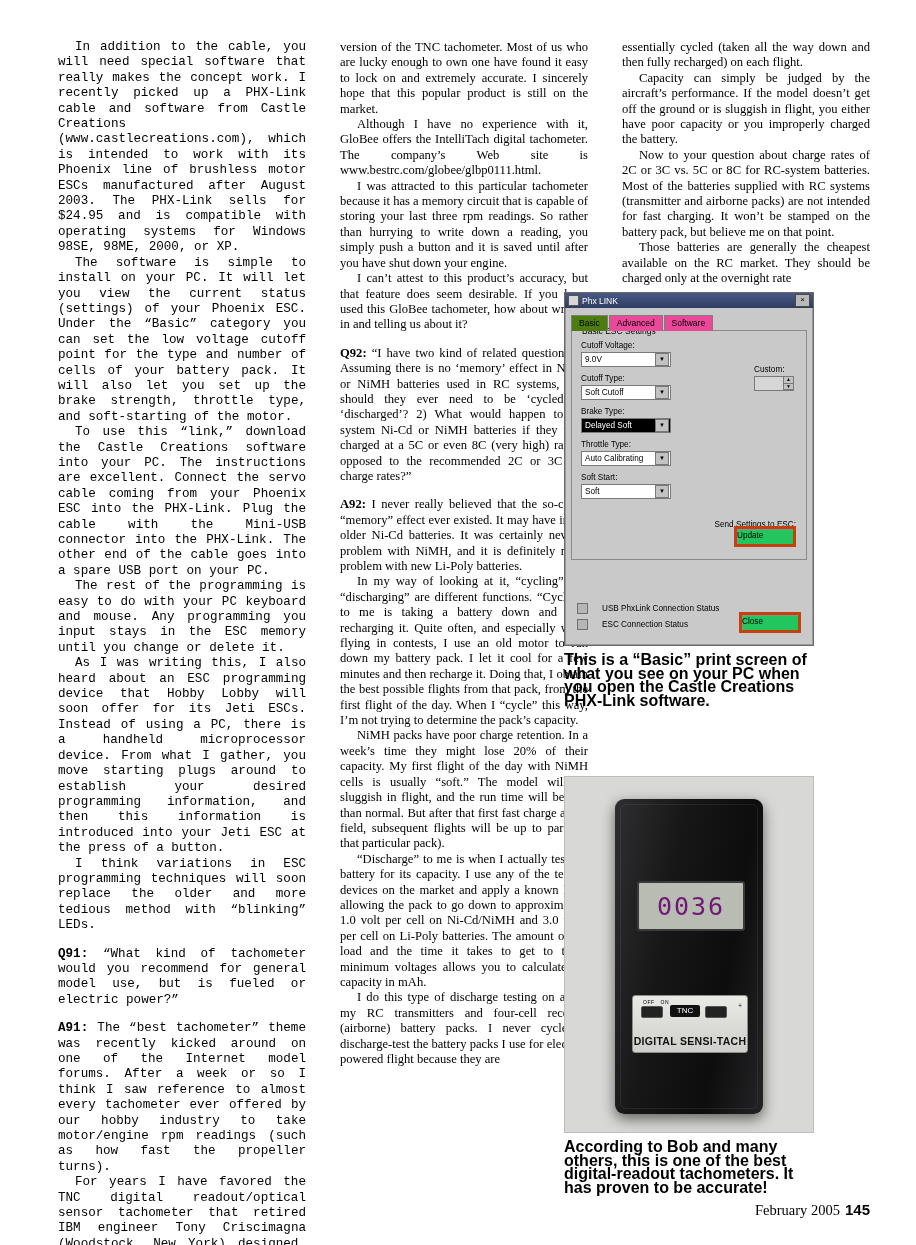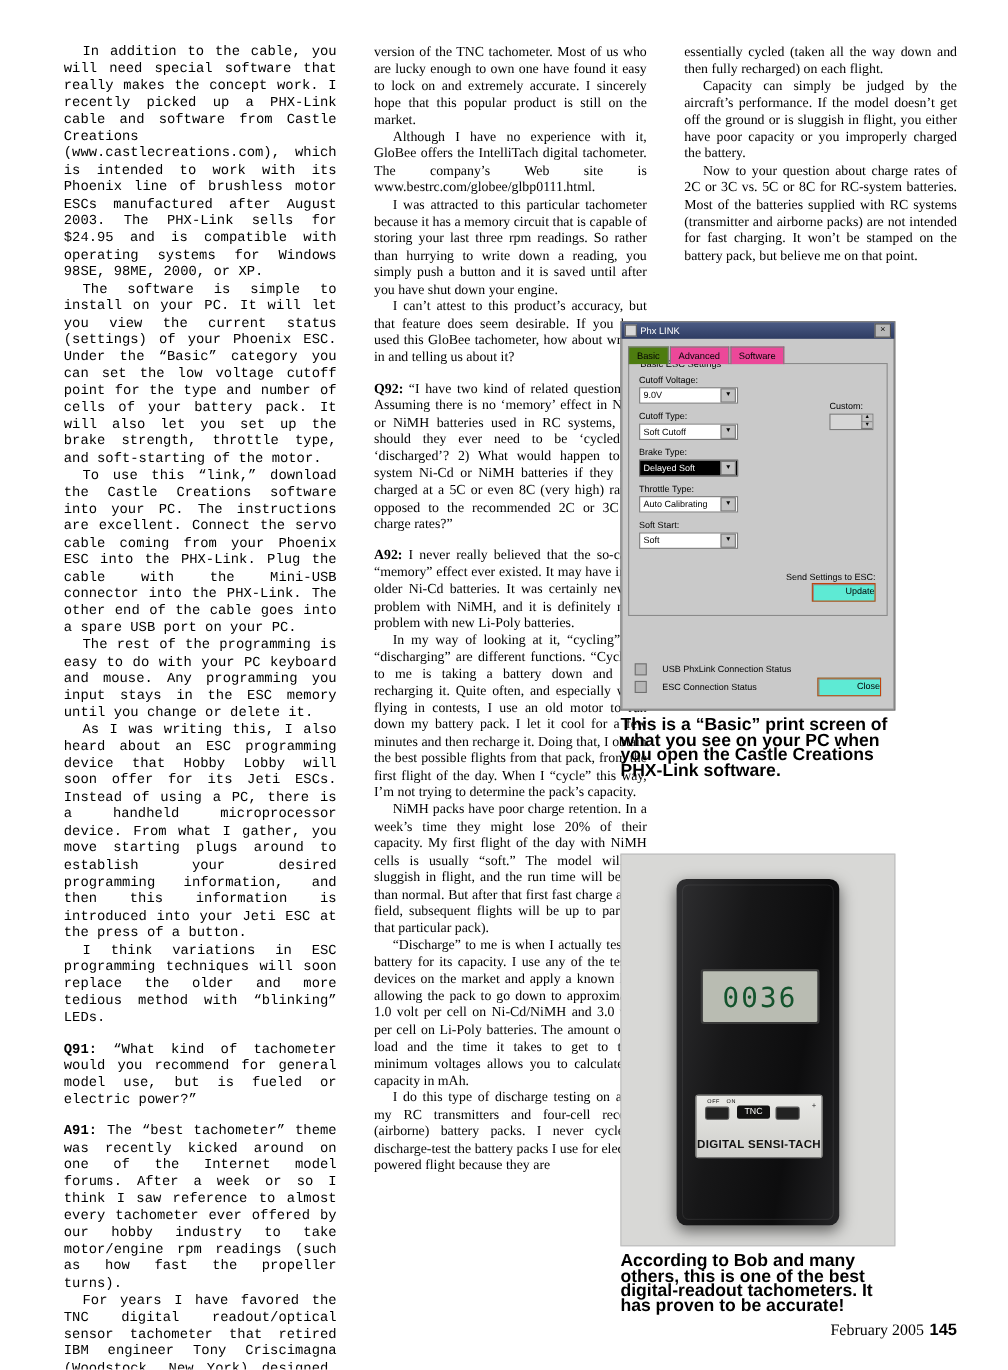--- a/index.html
+++ b/index.html
@@ -176,25 +176,25 @@
     text-align: center;
     line-height: 5px;
   }
   .send-lbl {
     position: absolute;
     right: 10px;
     bottom: 30px;
     font-size: 8.2px;
   }
   .btn {
-    background: #5eead4;
-    border: 1px solid #c2410c;
+    background: #22c55e;
+    border: 3px solid #c2410c;
     box-shadow: 1px 1px 0 #8f8f8f inset;
     font-size: 8.2px;
-    text-align: right;
+    text-align: left;
     line-height: 14px;
     height: 15px;
     width: 56px;
   }
   .update-btn {
     position: absolute;
     right: 10px;
     bottom: 12px;
   }
   .status-area {
@@ -269,21 +269,21 @@
     border: 2px solid #3a3a3a;
     border-radius: 3px;
     display: flex;
     align-items: center;
     justify-content: center;
   }
   .lcd .digits {
     font-family: "DejaVu Sans Mono", monospace;
     font-size: 25px;
     letter-spacing: 2px;
-    color: #14532d;
+    color: #701a75;
   }
   .panel {
     position: absolute;
     left: 17px;
     top: 196px;
     width: 114px;
     height: 56px;
     background: linear-gradient(#e9e9e6, #cfcfcb);
     border: 1px solid #8d8d8a;
     border-radius: 3px;
@@ -380,20 +380,21 @@
       <p>In my way of looking at it, “cycling” and “discharging” are different functions. “Cycling” to me is taking a battery down and then recharging it. Quite often, and especially when flying in contests, I use an old motor to run down my battery pack. I let it cool for a few minutes and then recharge it. Doing that, I obtain the best possible flights from that pack, from the first flight of the day. When I “cycle” this way, I’m not trying to determine the pack’s capacity.</p>
       <p>NiMH packs have poor charge retention. In a week’s time they might lose 20% of their capacity. My first flight of the day with NiMH cells is usually “soft.” The model will be sluggish in flight, and the run time will be less than normal. But after that first fast charge at the field, subsequent flights will be up to par (for that particular pack).</p>
       <p>“Discharge” to me is when I actually test the battery for its capacity. I use any of the testing devices on the market and apply a known load, allowing the pack to go down to approximately 1.0 volt per cell on Ni-Cd/NiMH and 3.0 volts per cell on Li-Poly batteries. The amount of the load and the time it takes to get to those minimum voltages allows you to calculate the capacity in mAh.</p>
       <p>I do this type of discharge testing on all of my RC transmitters and four-cell receiver (airborne) battery packs. I never cycle or discharge-test the battery packs I use for electric-powered flight because they are</p>
     </div>
 
     <div class="col c3">
       <p class="noindent">essentially cycled (taken all the way down and then fully recharged) on each flight.</p>
       <p>Capacity can simply be judged by the aircraft’s performance. If the model doesn’t get off the ground or is sluggish in flight, you either have poor capacity or you improperly charged the battery.</p>
       <p>Now to your question about charge rates of 2C or 3C vs. 5C or 8C for RC-system batteries. Most of the batteries supplied with RC systems (transmitter and airborne packs) are not intended for fast charging. It won’t be stamped on the battery pack, but believe me on that point.</p>
+      <p>Those batteries are generally the cheapest available on the RC market. They should be charged only at the overnight rate</p>
     </div>
 
   </div>
 
   <div class="fig-software">
     <div class="win">
       <div class="win-title">
         <span class="win-ico"></span>
         <span class="t">Phx LINK</span>
         <span class="win-x">×</span>

